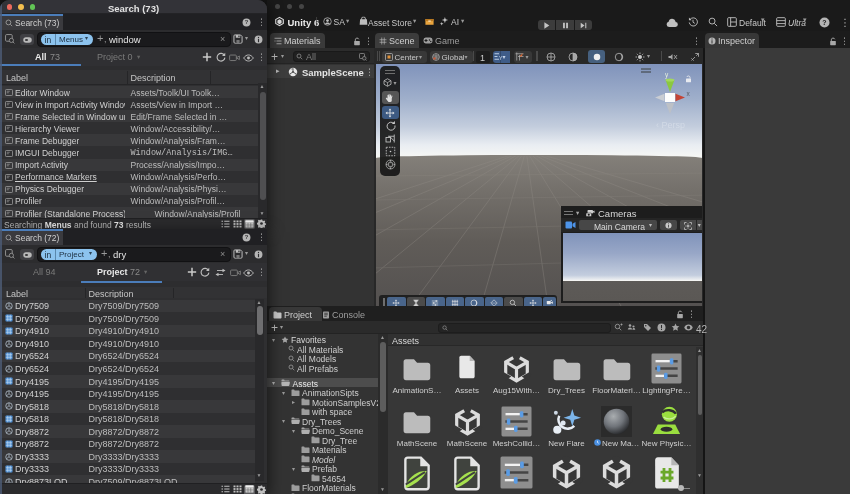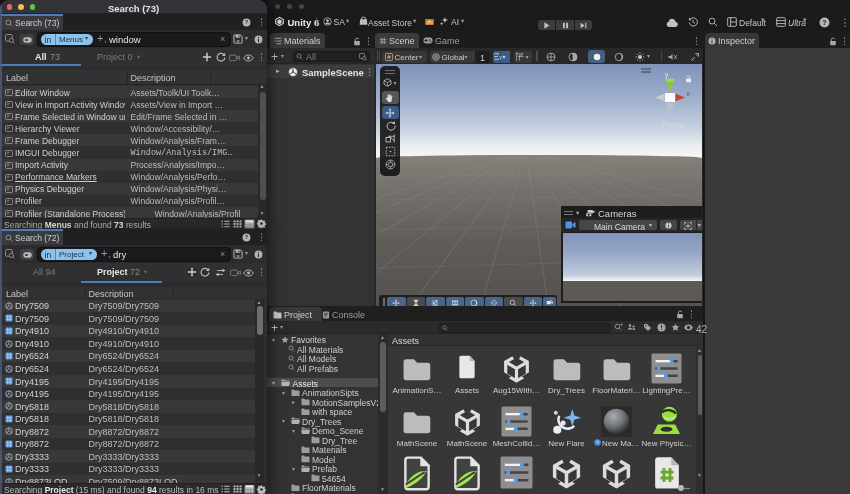--- a/index.html
+++ b/index.html
@@ -705,21 +705,21 @@
         <path fill="#9d9d9d" d="M1 2.2C1 1.5 1.5 1 2.2 1h4L7.4 2.8h8.4c.7 0 1.2.5 1.2 1.2v9.3c0 .7-.5 1.2-1.2 1.2H2.2c-.7 0-1.2-.5-1.2-1.2Z"></path>
       </svg>
     <span class="a tx" style="left:55px;top:101.5px;">Dry_Tree</span>
     <svg class="a" style="left:34px;top:111.5px;" width="9" height="7.5" viewBox="0 0 18 15">
         <path fill="#9d9d9d" d="M1 2.2C1 1.5 1.5 1 2.2 1h4L7.4 2.8h8.4c.7 0 1.2.5 1.2 1.2v9.3c0 .7-.5 1.2-1.2 1.2H2.2c-.7 0-1.2-.5-1.2-1.2Z"></path>
       </svg>
     <span class="a tx" style="left:45px;top:111px;">Materials</span>
     <svg class="a" style="left:34px;top:121px;" width="9" height="7.5" viewBox="0 0 18 15">
         <path fill="#9d9d9d" d="M1 2.2C1 1.5 1.5 1 2.2 1h4L7.4 2.8h8.4c.7 0 1.2.5 1.2 1.2v9.3c0 .7-.5 1.2-1.2 1.2H2.2c-.7 0-1.2-.5-1.2-1.2Z"></path>
       </svg>
-    <span class="a tx" style="left:45px;top:120.5px;">Model</span>
+    <span class="a tx" style="left:45px;top:120.5px;font-style:italic;">Model</span>
     <span class="a tx" style="left:25px;top:130.5px;font-size:6px;color:#999;">▾</span>
     <svg class="a" style="left:34px;top:130.5px;" width="9" height="7.5" viewBox="0 0 18 15">
         <path fill="#a5a5a5" d="M1 2.2C1 1.5 1.5 1 2.2 1h4L7.4 2.8h8.4c.7 0 1.2.5 1.2 1.2v1H1Z"></path>
         <path fill="#b0b0b0" d="M1.8 6h14.9c.8 0 1.3.7 1.1 1.4l-1.3 5.6c-.1.6-.6 1-1.2 1H2.4c-.6 0-1.1-.4-1.2-1L.6 7.4C.5 6.7 1 6 1.8 6Z"></path>
       </svg>
     <span class="a tx" style="left:45px;top:130px;">Prefab</span>
     <svg class="a" style="left:44px;top:140px;" width="9" height="7.5" viewBox="0 0 18 15">
         <path fill="#9d9d9d" d="M1 2.2C1 1.5 1.5 1 2.2 1h4L7.4 2.8h8.4c.7 0 1.2.5 1.2 1.2v9.3c0 .7-.5 1.2-1.2 1.2H2.2c-.7 0-1.2-.5-1.2-1.2Z"></path>
       </svg>
     <span class="a tx" style="left:55px;top:139.5px;">54654</span>
@@ -1144,21 +1144,20 @@
     <span class="a tx" style="left:15px;top:178.9px;">Dry8873LOD</span>
     <span class="a tx" style="left:88.5px;top:178.9px;color:#bdbdbd;">Dry7509/Dry8873LOD</span>
   </div>
 
   <div class="a" style="left:255px;top:69.5px;width:9px;height:182px;background:#29292b;"></div>
   <span class="a tx" style="left:256.5px;top:70px;font-size:5px;color:#999;">▲</span>
   <div class="a" style="left:256.5px;top:77px;width:6px;height:29px;background:#6e6e70;border-radius:3px;"></div>
   <span class="a tx" style="left:256.5px;top:243px;font-size:5px;color:#999;">▼</span>
 
   <div class="a" style="left:0;top:254px;width:267px;height:11px;background:#2b2b2d;border-top:1px solid #202022;"></div>
-  <span class="a tx" style="left:4px;top:256px;color:#bdbdbd;font-size:8.5px;">Searching <b style="color:#e8e8e8">Project</b> (15 ms) and found <b style="color:#e8e8e8">94</b> results in 16 ms</span>
   <svg class="a" style="left:221px;top:256px;" width="9" height="8">
       <use href="#ilist"></use>
     </svg>
   <svg class="a" style="left:233px;top:256px;" width="9" height="8">
       <use href="#igrid9"></use>
     </svg>
   <div class="a" style="left:243.5px;top:255.5px;width:11px;height:10px;background:#5a5a5c;border-radius:2px;"></div>
   <svg class="a" style="left:244.5px;top:256px;" width="9" height="8">
       <use href="#itable"></use>
     </svg>

